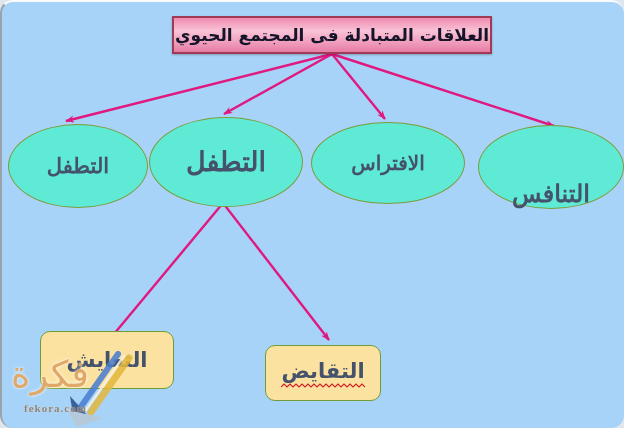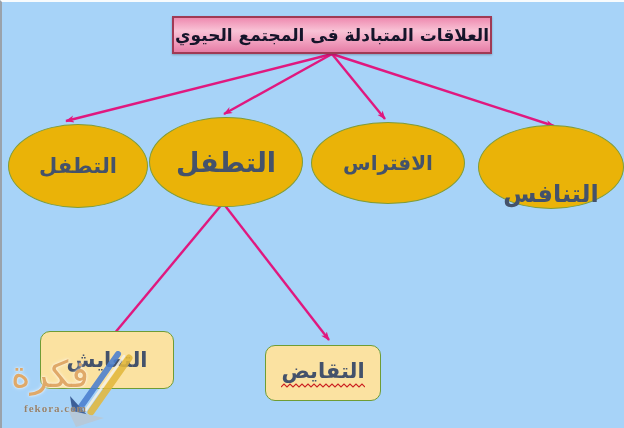--- a/index.html
+++ b/index.html
@@ -5,20 +5,21 @@
   html,body{margin:0;padding:0;background:#dfe6ec;}
   .canvas{
     position:relative;
     width:624px;height:428px;
     background:#a7d3f8;
     overflow:hidden;
     border-left:2px solid #9aa2ab;
     border-top:2px solid #f8fbfd;
     box-sizing:border-box;
     font-family:"DejaVu Sans", sans-serif;
+    border-radius:13px;
   }
   .arrow-layer{position:absolute;left:0;top:0;width:624px;height:428px;pointer-events:none;}
   .title-box{
     position:absolute;left:170px;top:14px;width:320px;height:38px;
     border:2px solid #a03a55;
     background:linear-gradient(180deg,#ee8bb0 0%,#f9c3d6 38%,#f3a8c4 62%,#e67da6 100%);
     display:flex;align-items:center;justify-content:center;
     box-sizing:border-box;
     box-shadow:0 1px 2px rgba(0,0,0,0.25);
   }
@@ -27,22 +28,23 @@
     font-weight:bold;font-size:17px;color:#15152a;
     white-space:nowrap;
   }
   .node{
     position:absolute;display:flex;align-items:center;justify-content:center;
     box-sizing:border-box;direction:rtl;
     color:#44526b;font-weight:bold;text-align:center;
   }
   .ellipse{
     border-radius:50%;
-    background:#eab308;
+    background:#5eead4;
     border:1.5px solid #7e9c3a;
+    font-family:Liberation Serif, serif;
   }
   .e1{left:6px;top:122px;width:140px;height:84px;font-size:21px;}
   .e2{left:147px;top:115px;width:154px;height:90px;font-size:27px;}
   .e3{left:309px;top:120px;width:154px;height:82px;font-size:20px;}
   .e4{left:476px;top:123px;width:146px;height:84px;font-size:24px;align-items:flex-end;}
   .ybox{
     background:#fbe2a1;
     border:1.5px solid #6f9c35;
     border-radius:10px;
     flex-direction:column;

